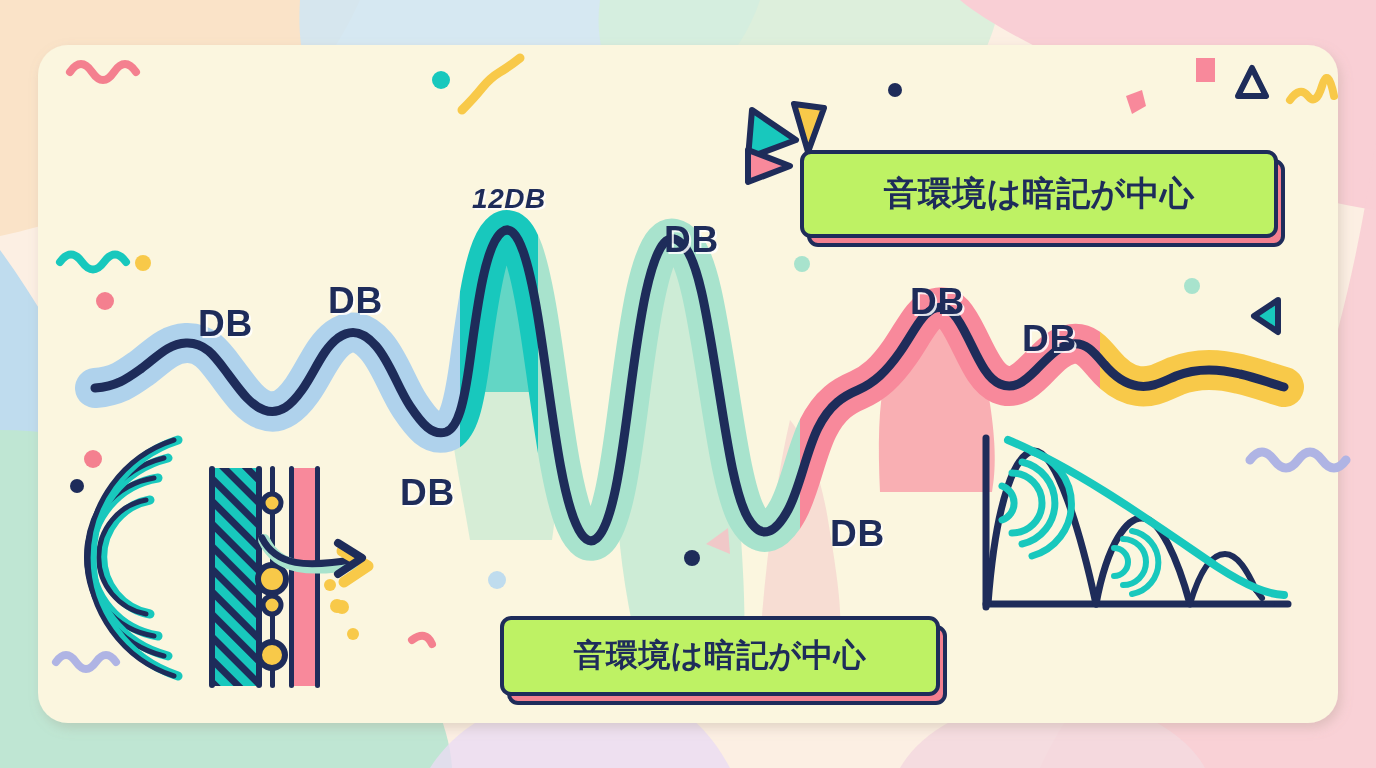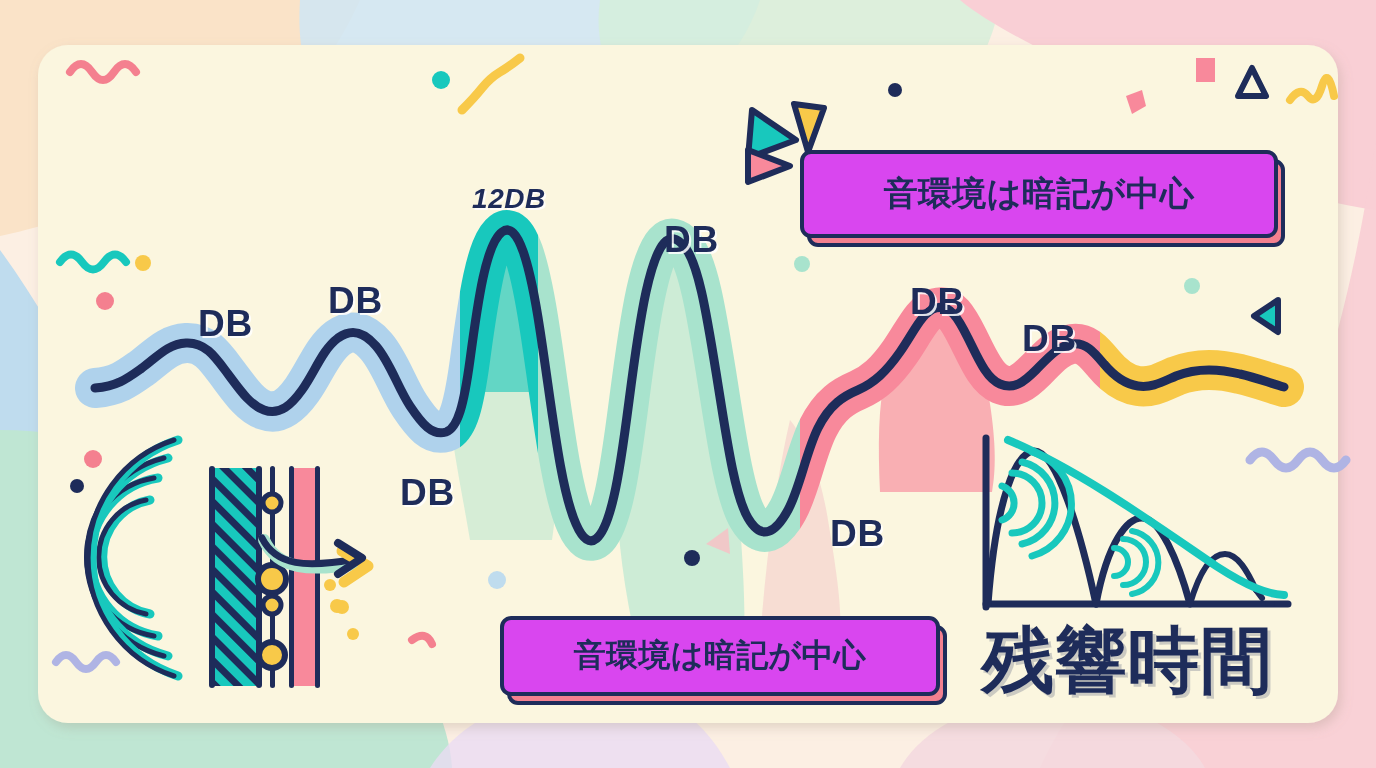--- a/index.html
+++ b/index.html
@@ -32,21 +32,21 @@
 
   
   .badge{position:absolute;}
   .badge .shadow{
     position:absolute;left:7px;top:9px;width:100%;height:100%;
     background:#F4808F;border:4px solid #1E2C5A;border-radius:11px;
     box-sizing:border-box;
   }
   .badge .face{
     position:absolute;left:0;top:0;width:100%;height:100%;
-    background:#d946ef;border:4px solid #1E2C5A;border-radius:11px;
+    background:#bef264;border:4px solid #1E2C5A;border-radius:11px;
     box-sizing:border-box;
     display:flex;align-items:center;justify-content:center;
   }
   .badge .face span{
     color:#1E2C5A;font-weight:bold;font-size:34px;letter-spacing:.01em;
   }
   #badge-top{left:800px;top:150px;width:478px;height:88px;}
   #badge-bottom{left:500px;top:616px;width:440px;height:80px;}
   #badge-bottom .face span{font-size:32px;}
 </style>
@@ -271,21 +271,20 @@
     <path d="M1252,68 L1266,96 L1238,96 Z" fill="none" stroke="#1E2C5A" stroke-width="6" stroke-linejoin="round"></path>
     <path d="M1278,300 L1254,316 L1278,332 Z" fill="#18C8BD" stroke="#1E2C5A" stroke-width="6" stroke-linejoin="round"></path>
     <path d="M728,528 L706,544 L730,554 Z" fill="#F0C8C8"></path>
     <path d="M412,640 q14,-10 20,4" fill="none" stroke="#F4808F" stroke-width="8" stroke-linecap="round"></path>
     <circle cx="1340" cy="380" r="0" fill="none"></circle>
   </svg>
 
   <div class="layer">
 
 
-    <div class="txt h-title" id="title-reverb">残響時間</div>
 
     <div class="txt db" style="left:198px;top:303px;">DB</div>
     <div class="txt db" style="left:328px;top:280px;">DB</div>
     <div class="txt db big" style="left:472px;top:183px;">12DB</div>
     <div class="txt db" style="left:400px;top:472px;">DB</div>
     <div class="txt db" style="left:664px;top:219px;">DB</div>
     <div class="txt db" style="left:910px;top:281px;">DB</div>
     <div class="txt db" style="left:1022px;top:318px;">DB</div>
     <div class="txt db" style="left:830px;top:513px;">DB</div>
 

